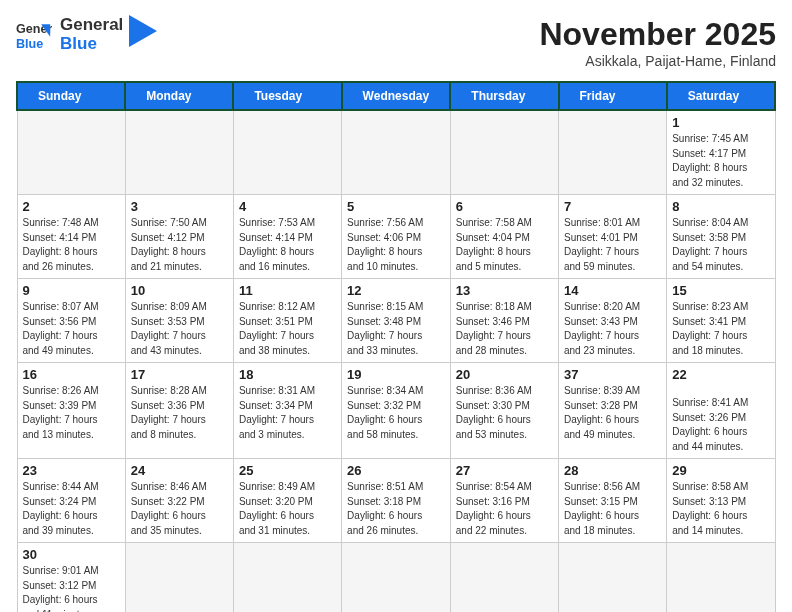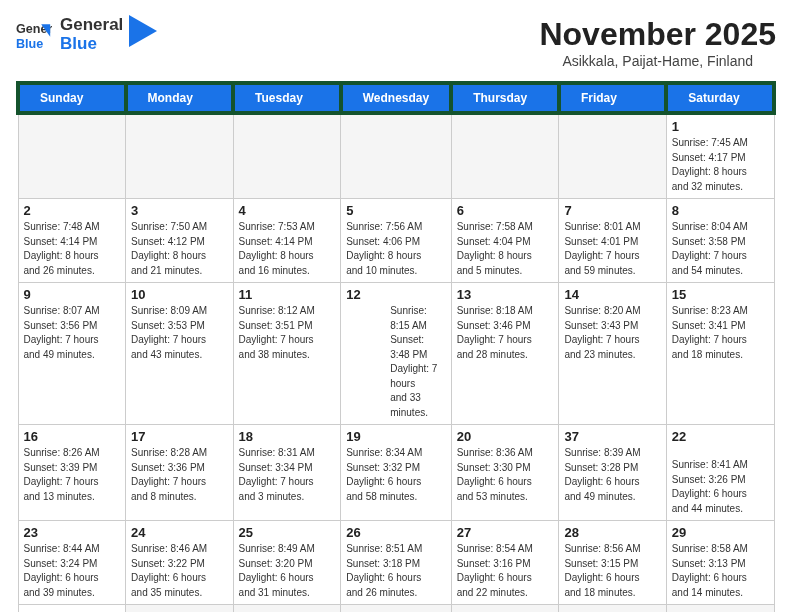--- a/index.html
+++ b/index.html
@@ -19,21 +19,21 @@
     .logo {
       display: flex;
       align-items: center;
       gap: 4px;
     }
     .logo-icon {
       width: 36px;
       height: 36px;
     }
     .title-block {
-      text-align: center;
+      text-align: right;
     }
     .month-title {
       font-size: 32px;
       font-weight: bold;
       color: #222;
     }
     .location-title {
       font-size: 14px;
       color: #444;
     }
@@ -42,21 +42,21 @@
       border-collapse: collapse;
       font-size: 11px;
     }
     .calendar-table th {
       background: #1a73e8;
       color: #fff;
       text-align: left;
       padding: 6px 20px;
       font-size: 12px;
       font-weight: bold;
-      border: 4px solid #14532d;
+      border: 2px solid #14532d;
     }
     .calendar-table td {
       vertical-align: top;
       border: 1px solid #ccc;
       padding: 4px 5px;
       width: 108px;
       min-height: 80px;
       background: #fff;
     }
     .calendar-table td.empty {
@@ -198,21 +198,21 @@
         </td>
         <td>
           <span class="day-number">11</span>
           <div class="day-info" style="white-space: pre-line;">Sunrise: 8:12 AM
 Sunset: 3:51 PM
 Daylight: 7 hours
 and 38 minutes.</div>
         </td>
         <td>
           <span class="day-number">12</span>
-          <div class="day-info" style="white-space: pre-line; margin-left: 44px;">Sunrise: 8:15 AM
+          <div class="day-info" style="white-space: pre-line;">Sunrise: 8:15 AM
 Sunset: 3:48 PM
 Daylight: 7 hours
 and 33 minutes.</div>
         </td>
         <td>
           <span class="day-number">13</span>
           <div class="day-info" style="white-space: pre-line;">Sunrise: 8:18 AM
 Sunset: 3:46 PM
 Daylight: 7 hours
 and 28 minutes.</div>

